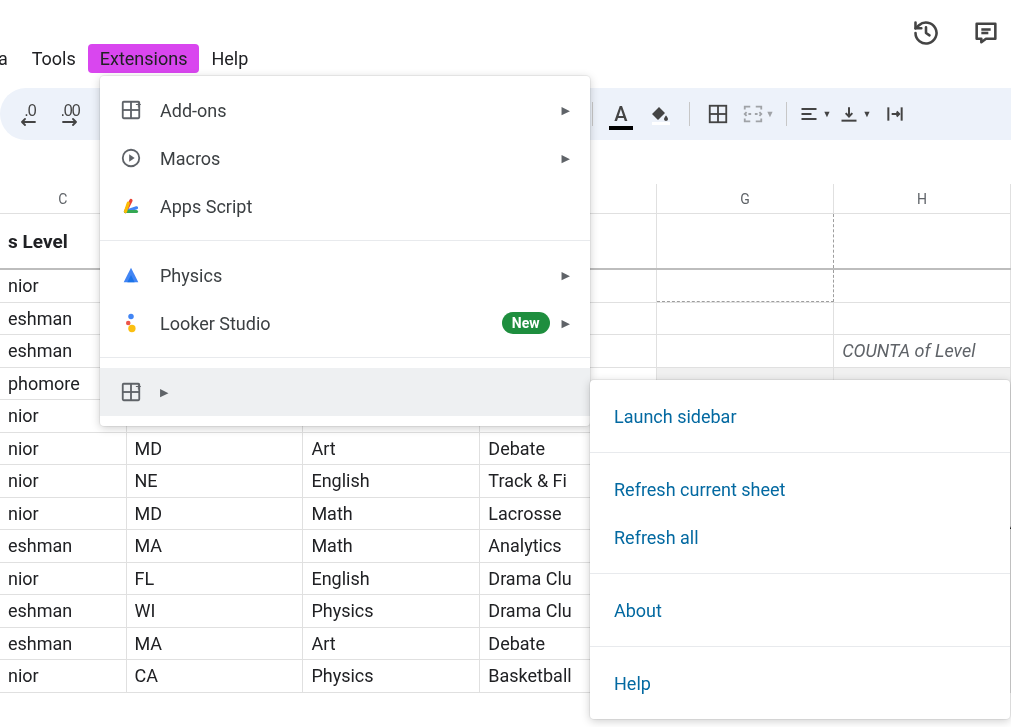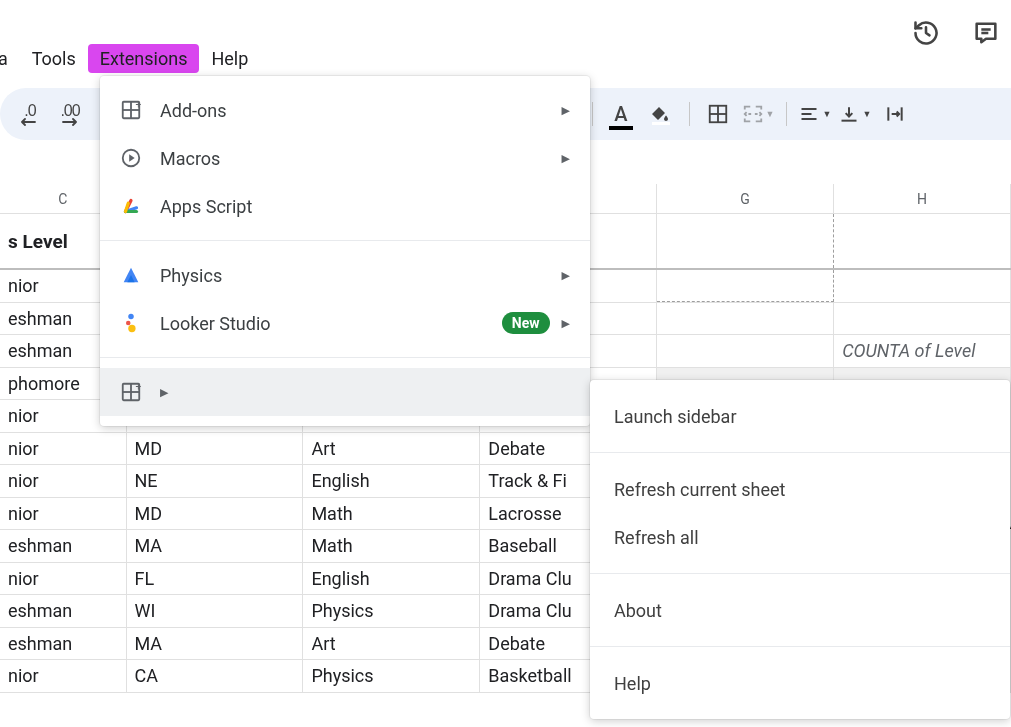--- a/index.html
+++ b/index.html
@@ -216,21 +216,21 @@
       padding: 12px 0;
       z-index: 101;
     }
     .submenu-item {
       display: flex;
       align-items: center;
       height: 48px;
       padding: 0 24px;
       cursor: pointer;
       font-size: 18px;
-      color: #404040;
+      color: #0369a1;
       text-align: right;
     }
     .submenu-sep {
       height: 1px;
       background: #e8eaed;
       margin: 12px 0;
     }
     
     
   </style>
@@ -422,21 +422,21 @@
     <div class="grid-cell" style="width:182px">MD</div>
     <div class="grid-cell" style="width:182px">Math</div>
     <div class="grid-cell" style="width:182px">Lacrosse</div>
     <div class="grid-cell" style="width:182px"></div>
     <div class="grid-cell" style="width:182px;border-bottom:3px solid #000"></div>
   </div>
   <div class="grid-row">
     <div class="grid-cell" style="width:130px">eshman</div>
     <div class="grid-cell" style="width:182px">MA</div>
     <div class="grid-cell" style="width:182px">Math</div>
-    <div class="grid-cell" style="width:182px">Baseball</div>
+    <div class="grid-cell" style="width:182px">Analytics</div>
     <div class="grid-cell" style="width:182px"></div>
     <div class="grid-cell" style="width:182px;background:#e8e8e8"></div>
   </div>
   <div class="grid-row">
     <div class="grid-cell" style="width:130px">nior</div>
     <div class="grid-cell" style="width:182px">FL</div>
     <div class="grid-cell" style="width:182px">English</div>
     <div class="grid-cell" style="width:182px">Drama Clu</div>
     <div class="grid-cell" style="width:182px"></div>
     <div class="grid-cell" style="width:182px"></div>

